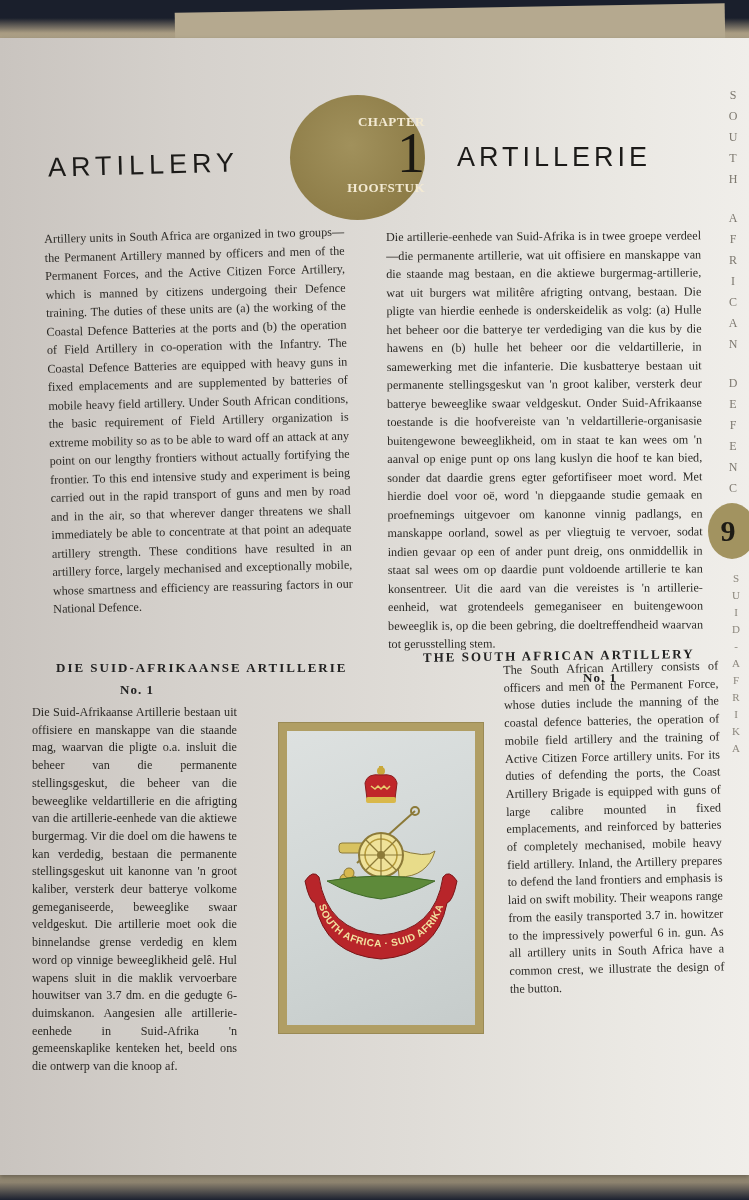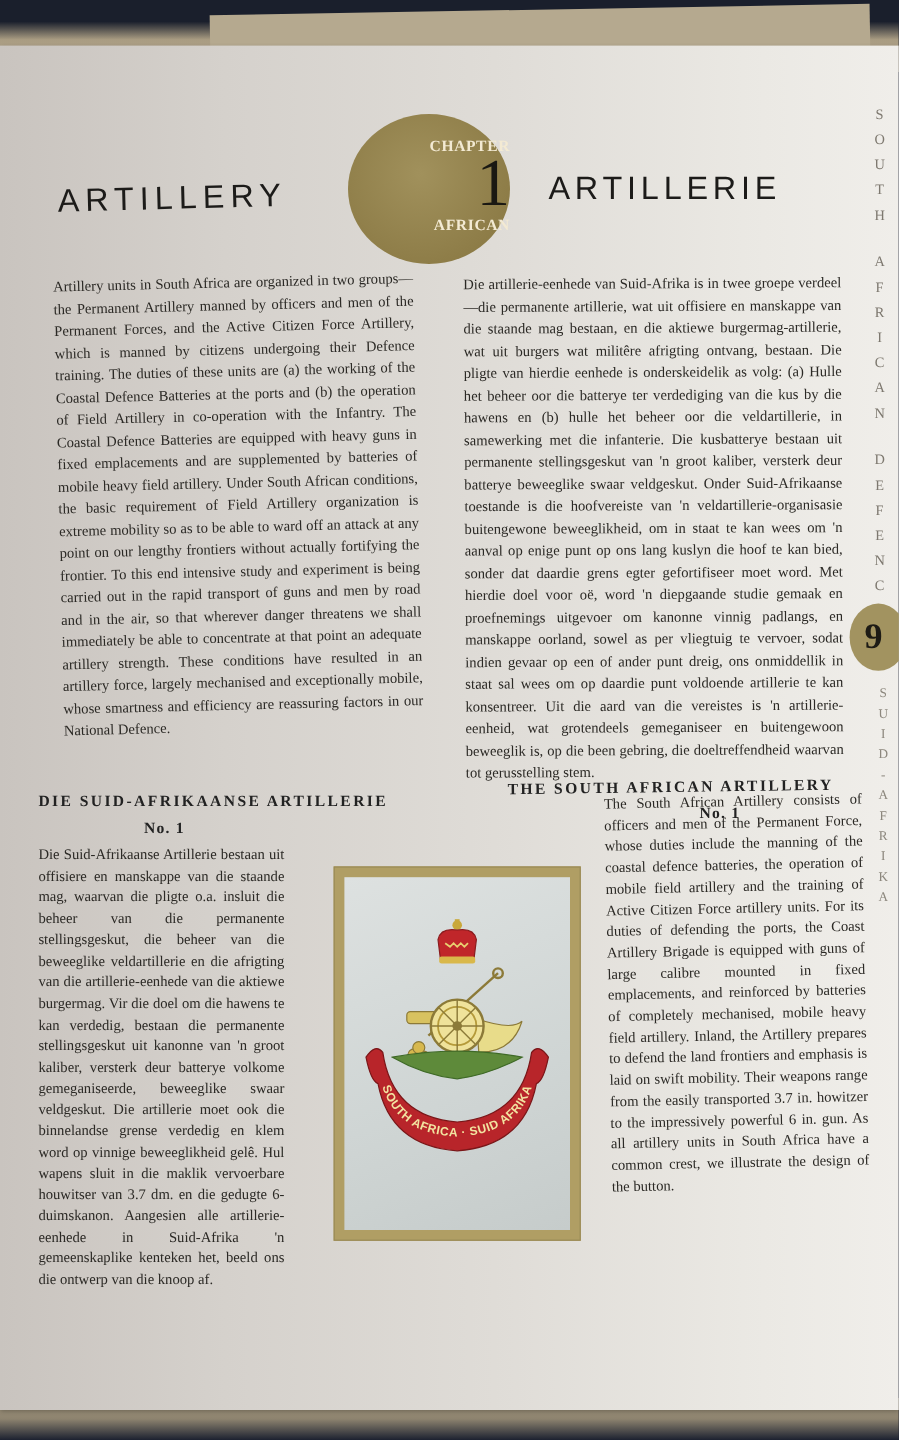--- a/index.html
+++ b/index.html
@@ -68,21 +68,21 @@
   .col {
     font-size: 12.2px; line-height: 18.5px; color: #2b2925; text-align: justify;
   }
   .col-en { left: 44px; top: 230px; width: 300px; transform: rotate(-1.4deg); transform-origin: left top; }
   .col-af { left: 386px; top: 228px; width: 315px; transform: rotate(-0.3deg); transform-origin: left top; }
 
   .section-head {
     font-size: 13px; font-weight: bold; letter-spacing: 2px; color: #222;
   }
   .num-label { font-size: 13px; font-weight: bold; letter-spacing: 1px; color: #222; }
-  .sec-af-head { left: 32px; top: 660px; }
+  .sec-af-head { left: 56px; top: 660px; }
   .sec-af-num { left: 120px; top: 682px; }
   .sec-en-head { left: 423px; top: 648px; transform: rotate(-0.8deg); }
   .sec-en-num { left: 583px; top: 670px; }
 
   .col2 { font-size: 12.2px; line-height: 17.7px; color: #2b2925; text-align: justify; }
   .col-af2 { left: 32px; top: 704px; width: 205px; }
   .col-en2 { left: 503px; top: 662px; width: 215px; transform: rotate(-1.2deg); transform-origin: left top; }
 
   
   .card-frame {
@@ -102,21 +102,21 @@
 <div class="under-page-top"></div>
 <div class="under-page-bottom"></div>
 
 <div class="page"></div>
 
 <div class="abs title-en">ARTILLERY</div>
 
 <div class="abs chapter-disc">
   <div class="chapter-label">CHAPTER</div>
   <div class="chapter-num">1</div>
-  <div class="hoofstuk-label">AFRICAN</div>
+  <div class="hoofstuk-label">HOOFSTUK</div>
 </div>
 
 <div class="abs title-af">ARTILLERIE</div>
 
 <div class="abs side-title" id="side-title">
     <span>S</span>
     <span>O</span>
     <span>U</span>
     <span>T</span>
     <span>H</span>

